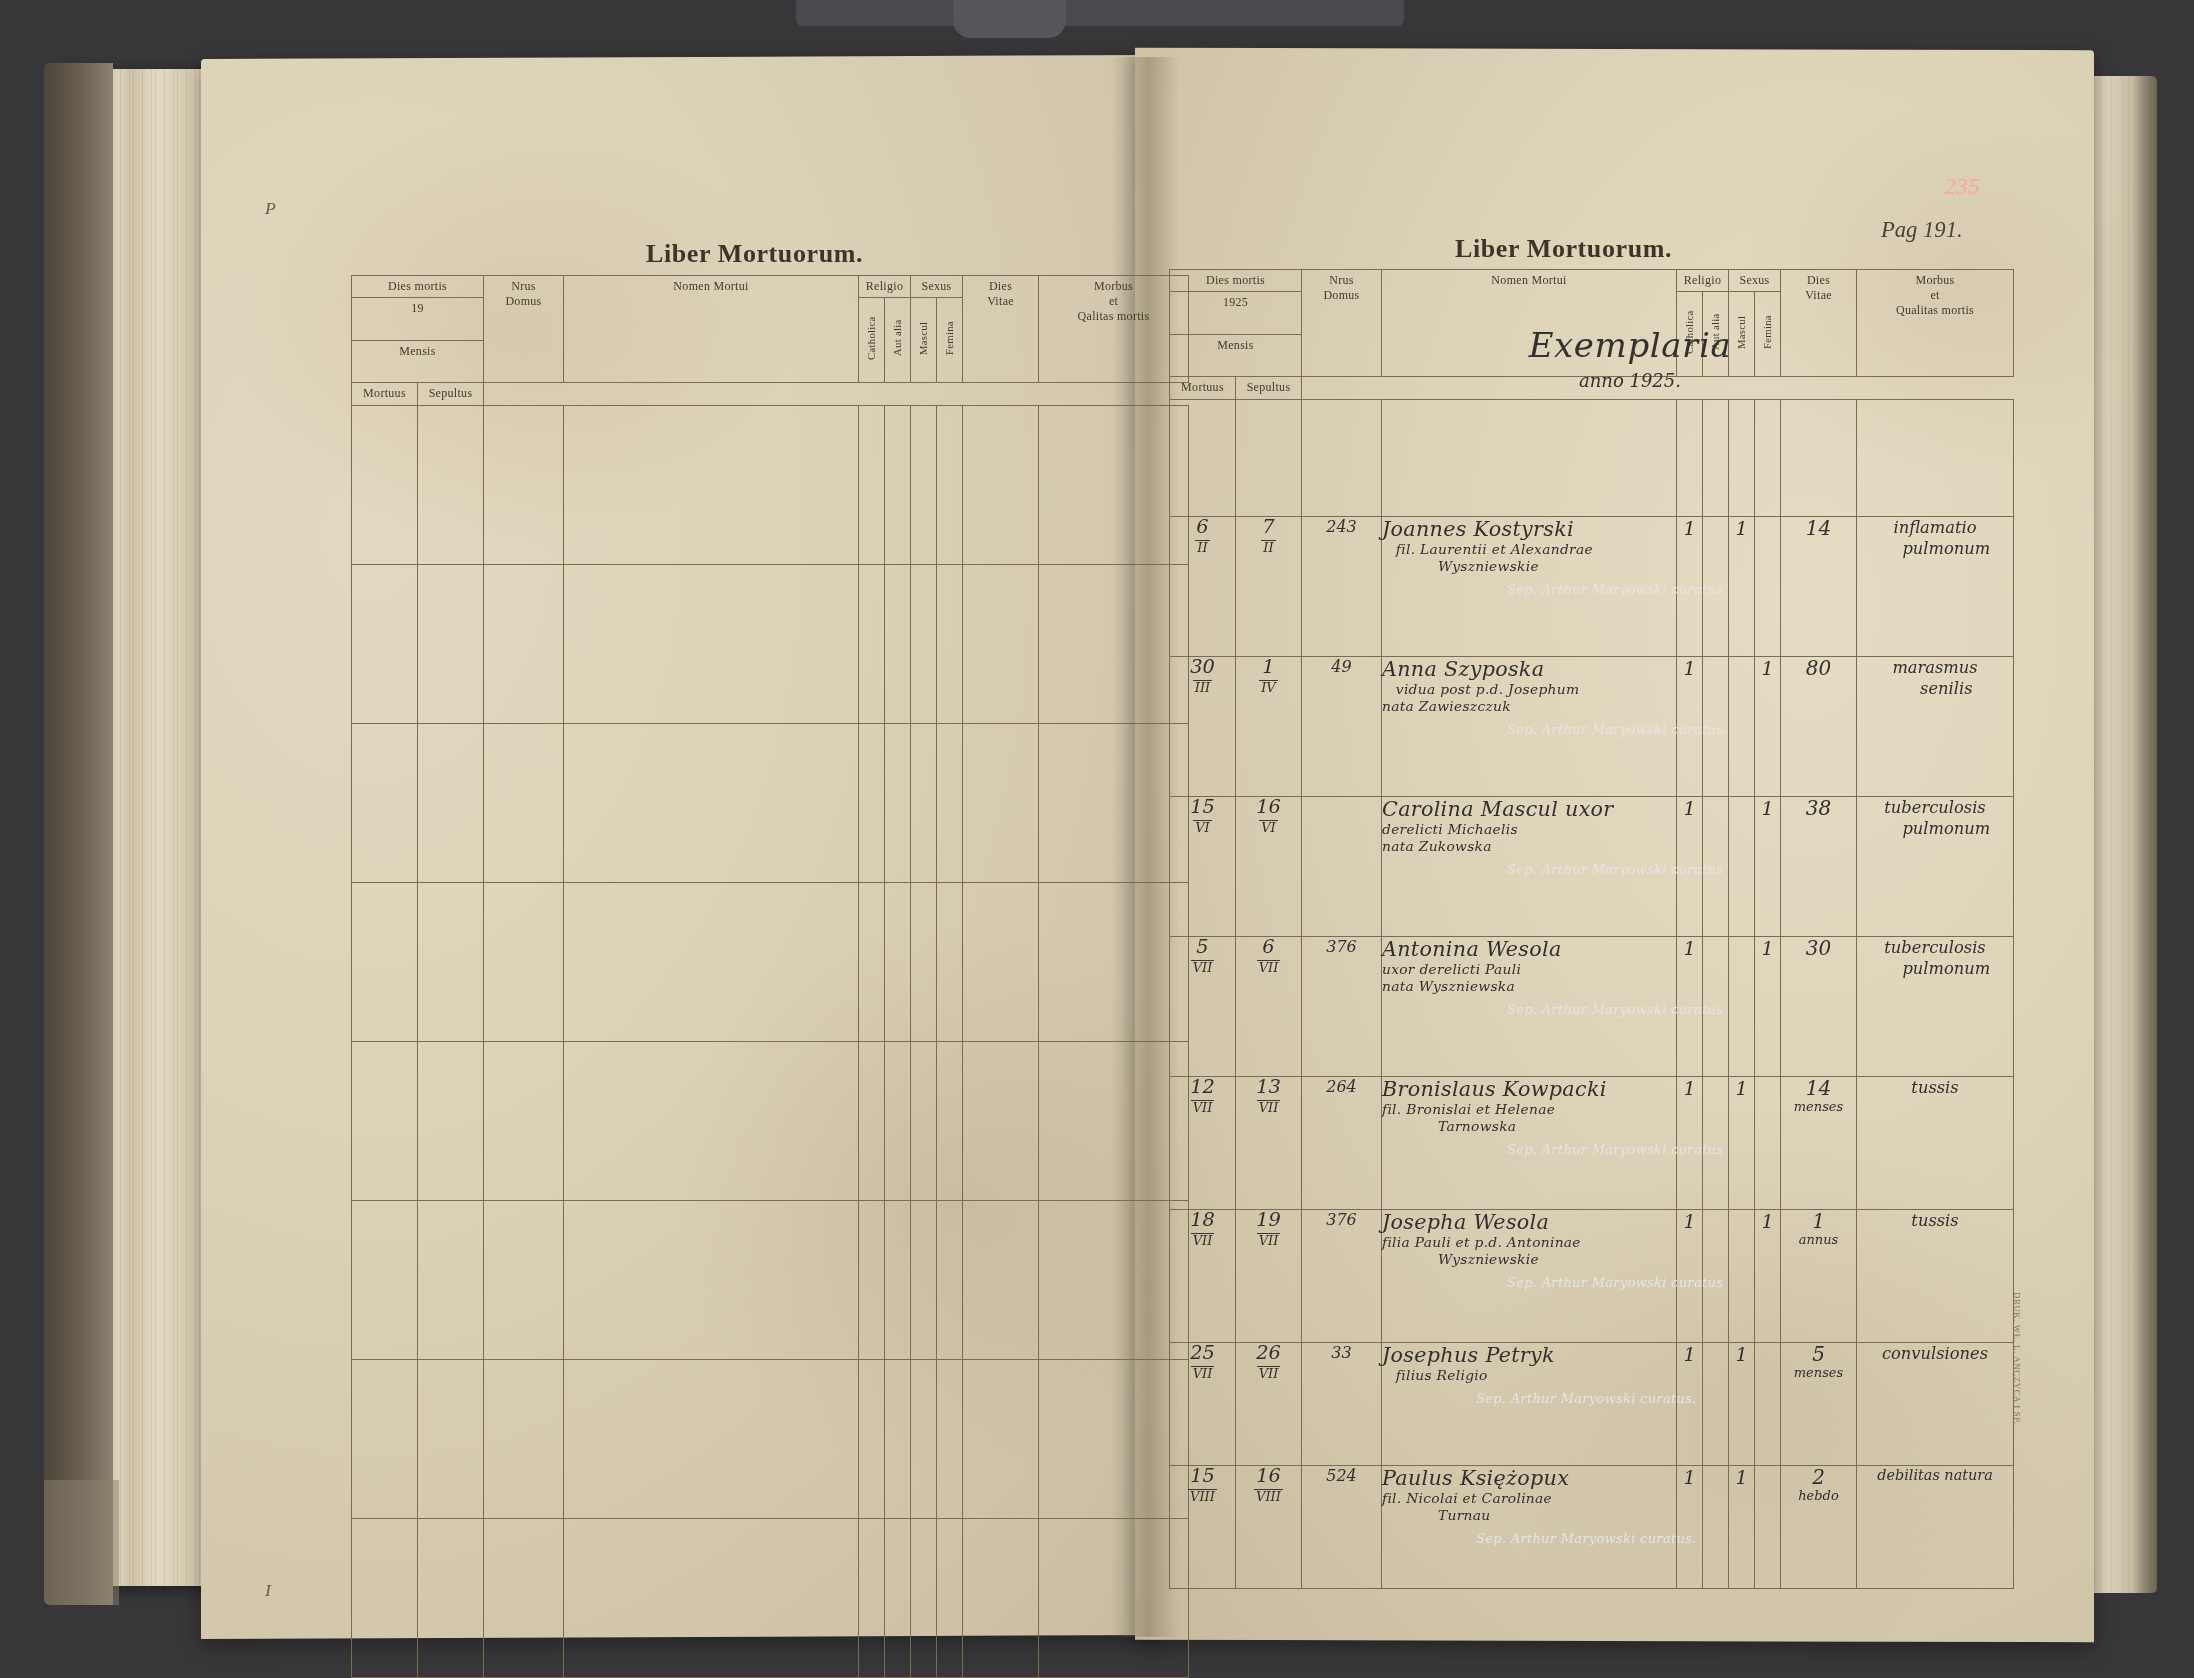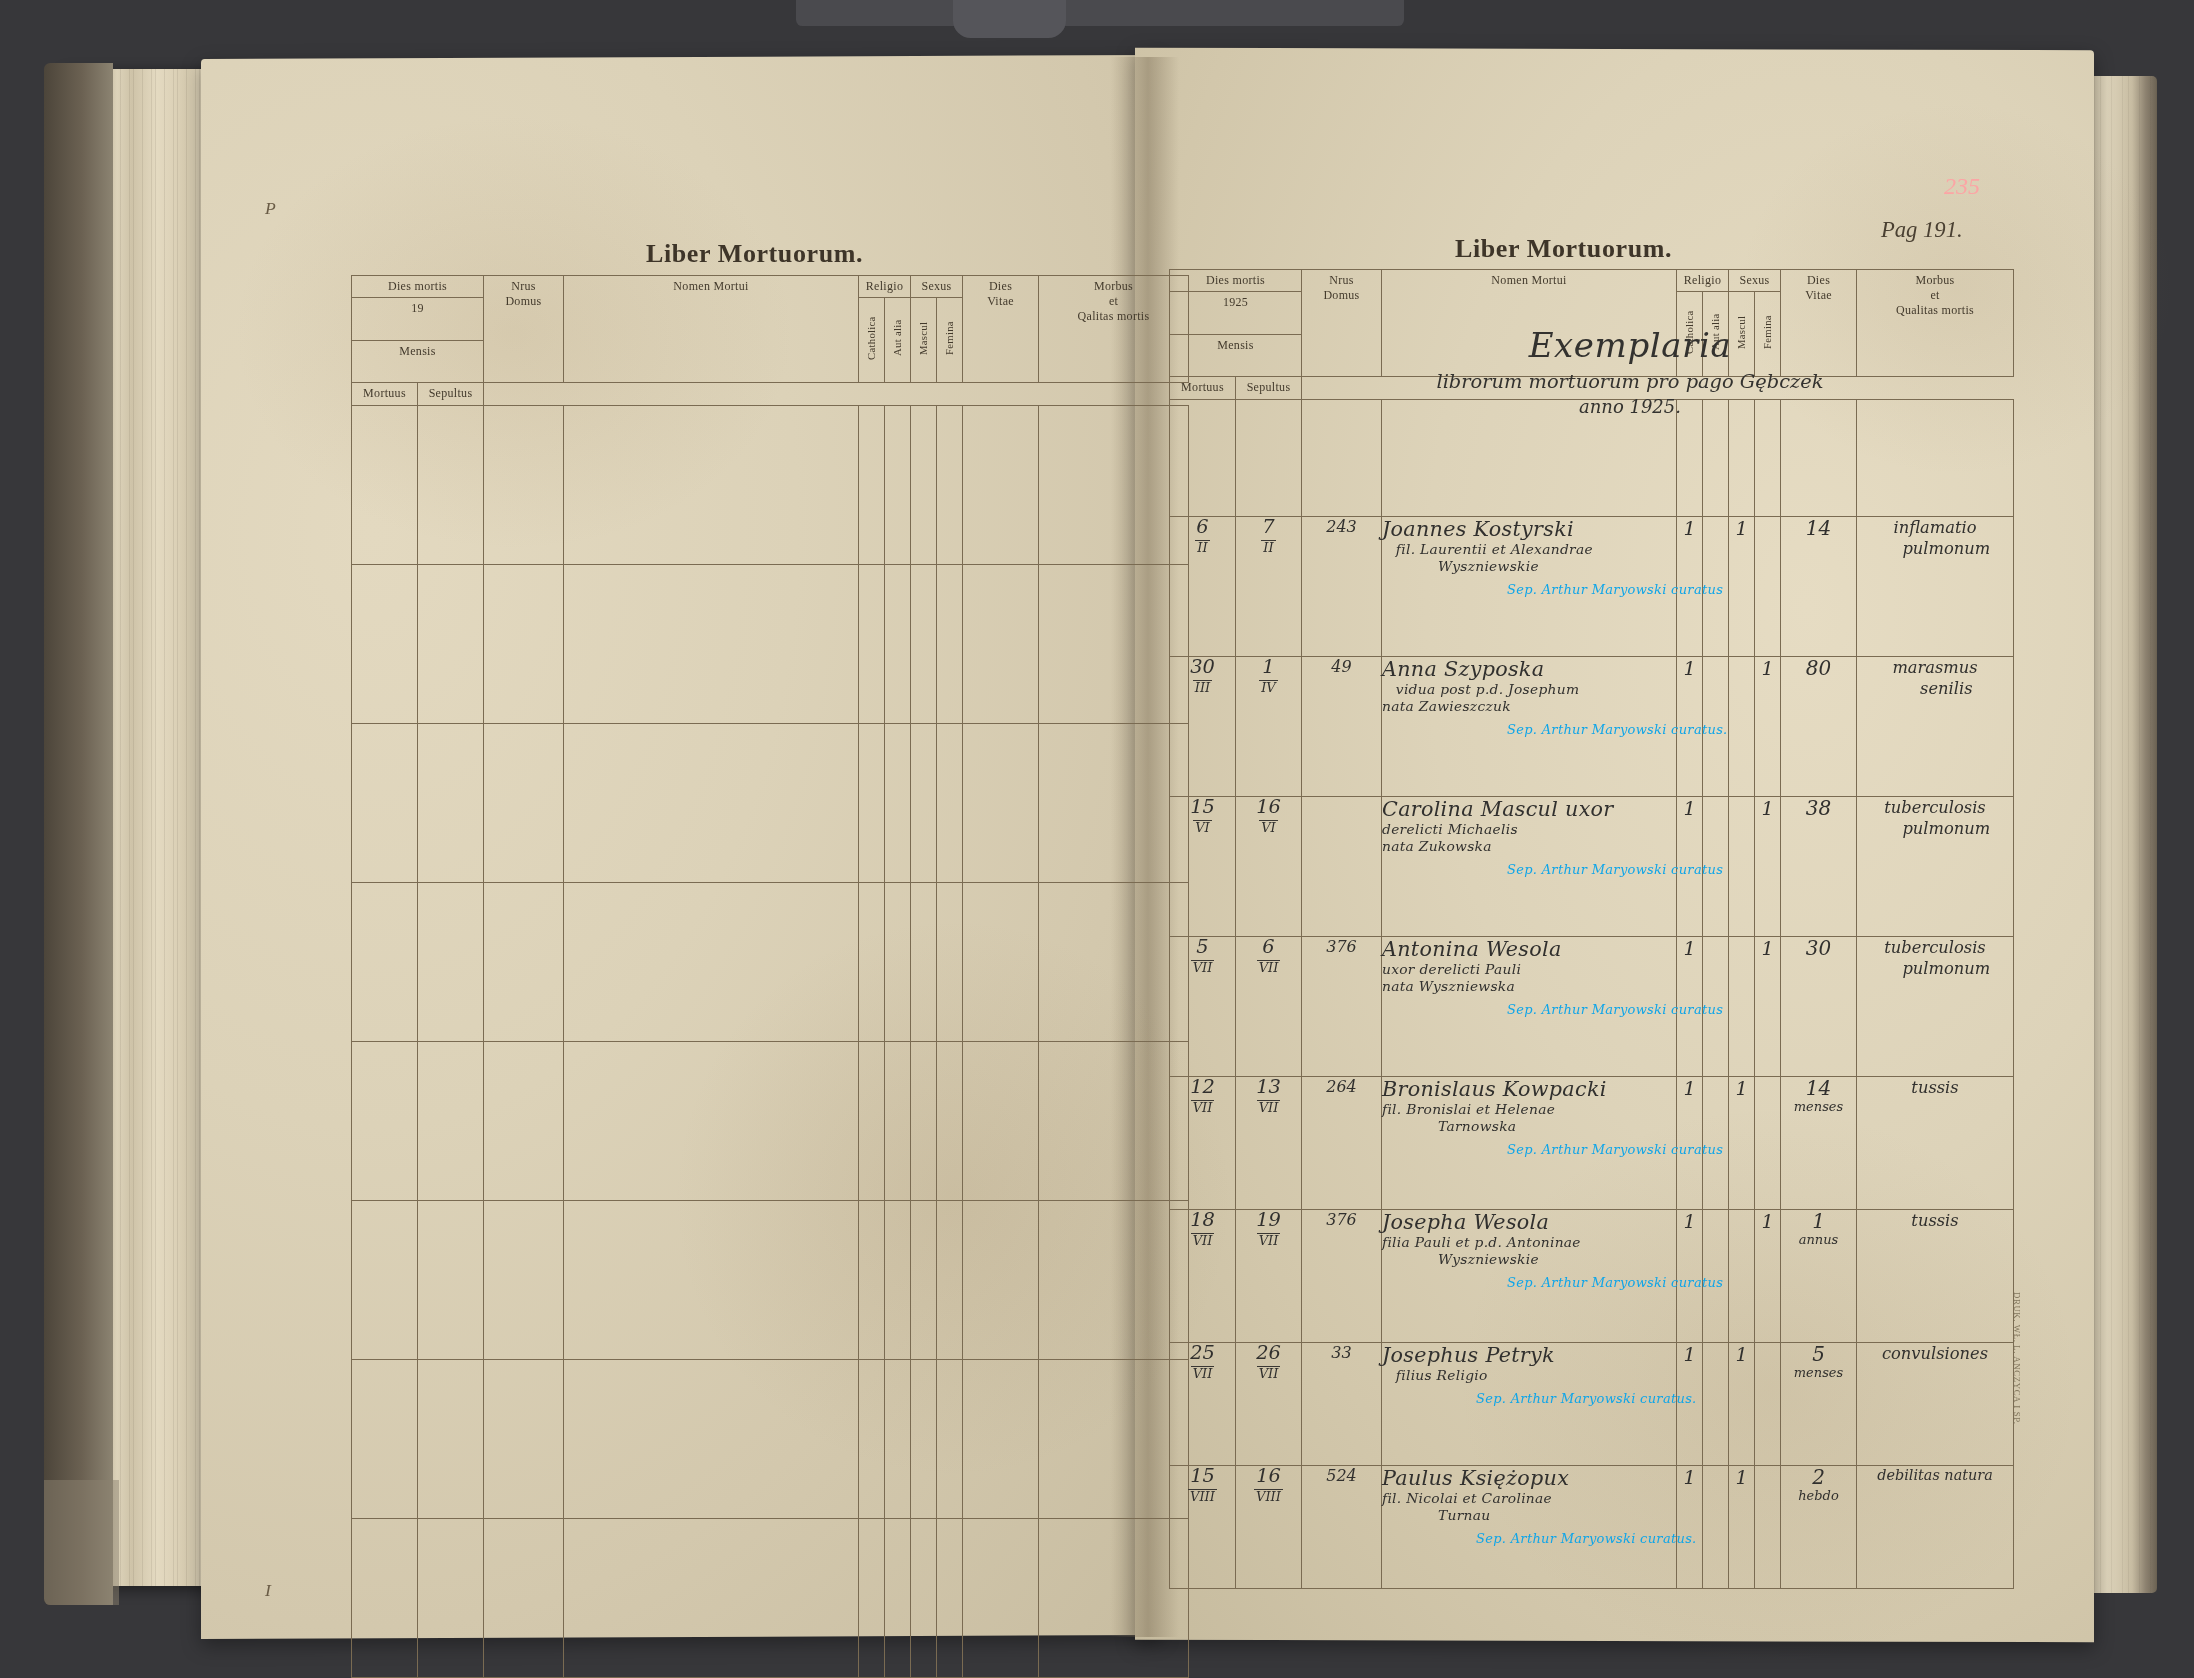--- a/index.html
+++ b/index.html
@@ -287,21 +287,21 @@
     font-size: 13.8px;
     padding-left: 56px;
     line-height: 1.25;
   }
   .hw-sep {
     display: block;
     font-size: 13px;
     padding-left: 125px;
     padding-top: 6.3px;
     white-space: nowrap;
-    color: #0ea5e9;
+    color: #e5e5e5;
   }
   .hw-tick {
     font-size: 19px;
     text-align: center;
     padding-top: 11.3px;
   }
   .hw-age {
     font-size: 20px;
     text-align: center;
     padding-top: 11.3px;
@@ -815,19 +815,18 @@
         <td class="hw hw-morbus" style="font-size:14.4px">
           <span>debilitas natura</span>
           <span class="l2"></span>
         </td>
       </tr>
     </tbody>
       </table>
 
     <div class="hw-heading">
       <div class="l1">Exemplaria</div>
-      <div class="l2">librorum mortuorum pro pago Gębczek</div>
       <div class="l3">anno 1925.</div>
     </div>
 
   </div>
 </div>
 
 
 </body></html>

